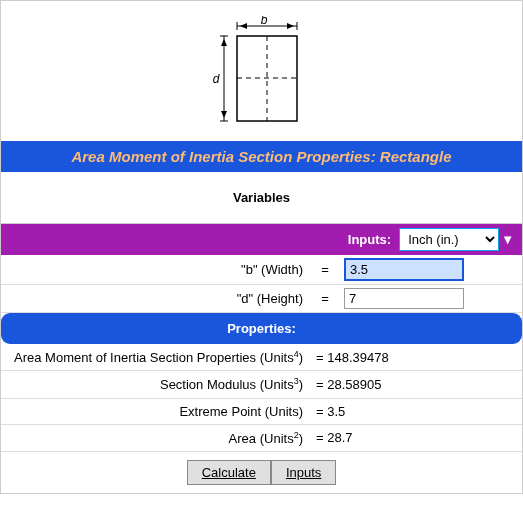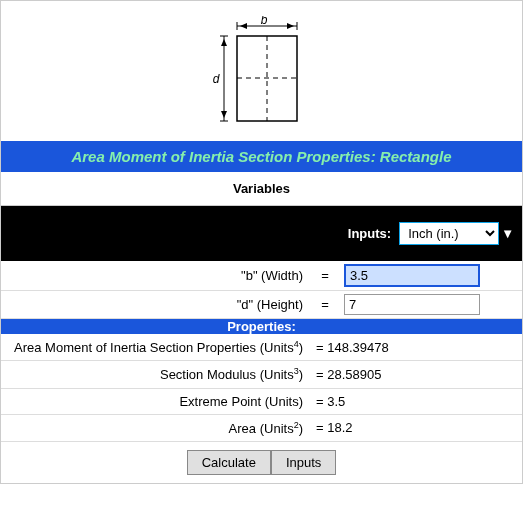--- a/index.html
+++ b/index.html
@@ -26,46 +26,46 @@
       height: 140px;
     }
 
     .diagram-svg {
       display: block;
     }
 
     
     .title-row {
       background: #1a56db;
-      color: #86efac;
+      color: #fdba74;
       text-align: center;
       font-style: italic;
       font-weight: bold;
       font-size: 15px;
       padding: 7px 4px;
     }
 
     
     .variables-row {
       background: #fff;
       text-align: center;
       font-weight: bold;
       font-size: 13px;
-      padding: 9px 0;
+      padding: 18px 0;
       border-bottom: 1px solid #ccc;
     }
 
     
     .inputs-label-row {
-      background: #000000;
+      background: #a21caf;
       color: #fff;
       display: flex;
       justify-content: flex-end;
       align-items: center;
-      padding: 16px 8px;
+      padding: 4px 8px;
     }
 
     .inputs-label-row .label-text {
       margin-right: 8px;
       font-weight: bold;
     }
 
     .inputs-label-row select {
       font-size: 13px;
       padding: 2px 4px;
@@ -94,38 +94,39 @@
       text-align: center;
       color: #000;
     }
 
     .field-row .field-input {
       flex: 1;
       padding: 3px 5px;
     }
 
     .field-row input[type="text"] {
-      width: 136px;
+      width: 120px;
       font-size: 13px;
       padding: 2px 4px;
       border: 2px solid #1a56db;
       background: #fff;
     }
 
     .field-row input[type="text"].normal {
       border: 1px solid #999;
     }
 
     
     .properties-header {
       background: #1a56db;
       color: #fff;
       text-align: center;
       font-weight: bold;
-      padding: 0 0;
+      padding: 8px 0;
+      border-radius: 9px;
     }
 
     
     .result-row {
       display: flex;
       align-items: center;
       border-bottom: 1px solid #ddd;
       background: #fff;
     }
 
@@ -143,20 +144,21 @@
     }
 
     
     .buttons-row {
       display: flex;
       justify-content: center;
       align-items: center;
       padding: 8px 0;
       gap: 0;
       background: #fff;
+      text-decoration: underline;
     }
 
     .buttons-row button {
       font-size: 13px;
       padding: 4px 14px;
       cursor: pointer;
       background: #e0e0e0;
       border: 1px solid #888;
       color: #000;
     }
@@ -241,21 +243,21 @@
   </div>
 
 
   <div class="result-row">
     <div class="result-label">Extreme Point (Units)</div>
     <div class="result-value">= 3.5</div>
   </div>
 
   <div class="result-row">
     <div class="result-label">Area (Units<sup>2</sup>)</div>
-    <div class="result-value">= 18.2</div>
+    <div class="result-value">= 28.7</div>
   </div>
 
   <div class="buttons-row">
     <button>Calculate</button>
     <button>Inputs</button>
   </div>
 
 </div>
 
 </body></html>

